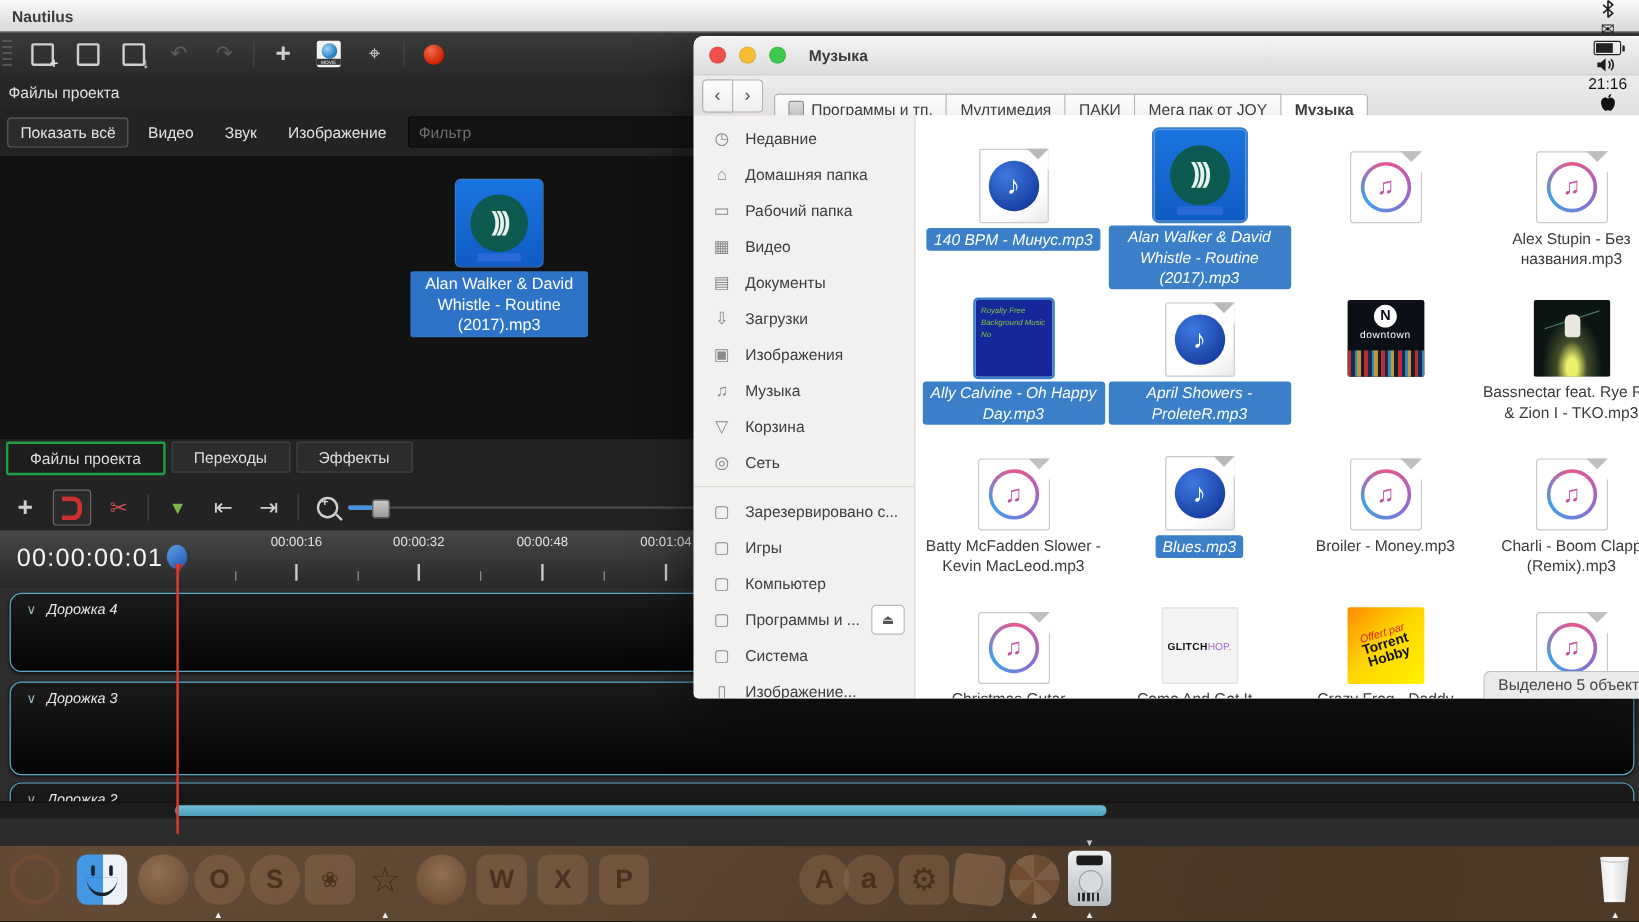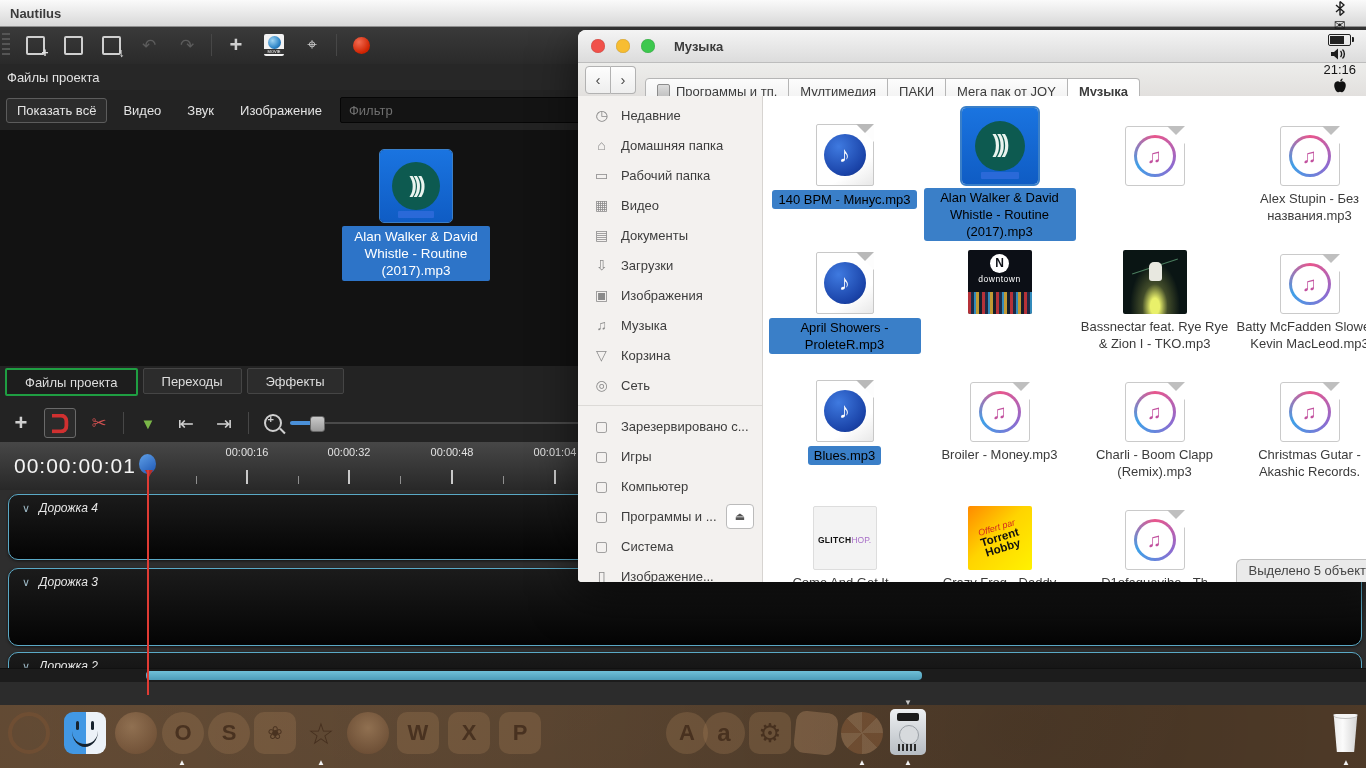--- a/index.html
+++ b/index.html
@@ -108,21 +108,21 @@
   .sitem .si{width:17px;text-align:center;color:#8a8a8a;font-size:14px;}
   .sitem .sl{font-size:13px;color:#3d3d3d;white-space:nowrap;}
   .sidesep{height:1px;background:#dcdad7;margin:5px 0;}
   .eject{position:absolute;right:8px;top:3px;width:26px;height:23px;background:#fff;border:1px solid #bbb;border-radius:4px;
     display:flex;align-items:center;justify-content:center;font-size:11px;color:#555;}
   .n-main{position:relative;flex:1;background:#fff;overflow:hidden;}
   .fgrid{position:absolute;left:4px;top:12px;display:grid;grid-template-columns:repeat(4,155px);grid-auto-rows:128px;justify-items:center;}
   .fcell{width:152px;display:flex;flex-direction:column;align-items:center;}
   .fico{height:78px;display:flex;align-items:flex-end;justify-content:center;}
   .flabel{margin-top:4px;font-size:13px;line-height:17px;color:#3b3b3b;text-align:center;max-width:148px;}
-  .flabel.sel{background:#3a7fc8;color:#000000;border-radius:3px;padding:1px 6px;}
+  .flabel.sel{background:#3a7fc8;color:#ffffff;border-radius:3px;padding:1px 6px;font-style:italic;}
   
   .ic-sheet{position:relative;width:56px;height:60px;background:linear-gradient(145deg,#fff 70%,#e8e8e8);border:1px solid #c8c8c8;border-radius:2px;display:flex;align-items:center;justify-content:center;}
   .ic-sheet:after{content:"";position:absolute;right:-1px;top:-1px;border:9px solid transparent;border-top-color:#b9b9b9;border-right-color:#fdfdfd;}
   .ic-sheet .bluecirc{width:42px;height:42px;border-radius:50%;background:radial-gradient(circle at 35% 30%,#3f7ae0,#1a43a8 70%,#102c74);display:flex;align-items:center;justify-content:center;color:#fff;font-size:22px;}
   .ic-itunes{position:relative;width:58px;height:58px;background:#fff;border:1px solid #cacaca;border-radius:3px;display:flex;align-items:center;justify-content:center;}
   .ic-itunes:after{content:"";position:absolute;right:-1px;top:-1px;border:9px solid transparent;border-top-color:#bfbfbf;border-right-color:#fff;}
   .ic-itunes .ring{width:42px;height:42px;border-radius:50%;background:conic-gradient(#e9568c,#8e6bd0,#3fa0e8,#e9568c);display:flex;align-items:center;justify-content:center;}
   .ic-itunes .inner{width:36px;height:36px;border-radius:50%;background:#fff;display:flex;align-items:center;justify-content:center;font-size:20px;color:#c2519f;}
   .alb{width:64px;height:64px;border-radius:2px;overflow:hidden;position:relative;box-sizing:border-box;}
   .alb.selb{outline:2px solid #3a7fc8;}
@@ -432,20 +432,28 @@
                   <span class="ring">
                     <span class="inner">♫</span>
                   </span>
                 </div>
               </div>
             <div class="flabel">Alex Stupin - Без названия.mp3</div>
           </div>
 
           <div class="fcell">
             <div class="fico">
+                <div class="alb alb-happy selb">
+                  <span>Royalty Free Background Music No</span>
+                </div>
+              </div>
+            <div class="flabel sel">Ally Calvine - Oh Happy Day.mp3</div>
+          </div>
+          <div class="fcell">
+            <div class="fico">
                 <div class="ic-sheet">
                   <span class="bluecirc">♪</span>
                 </div>
               </div>
             <div class="flabel sel">April Showers - ProleteR.mp3</div>
           </div>
           <div class="fcell">
             <div class="fico">
                 <div class="alb alb-down">
               <div class="ncirc">N</div>

